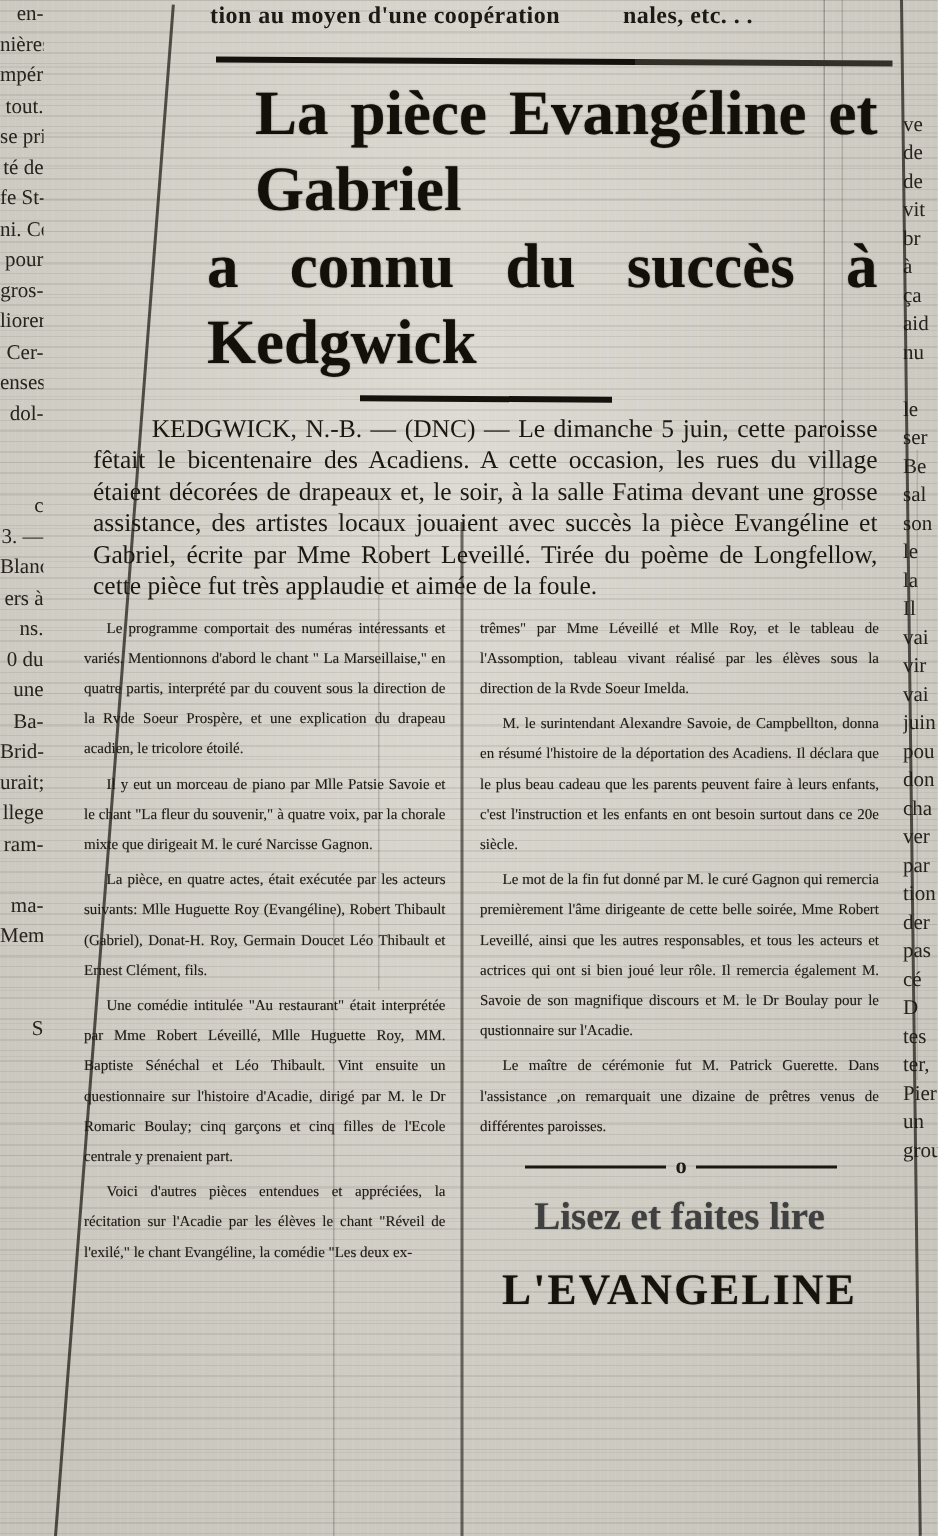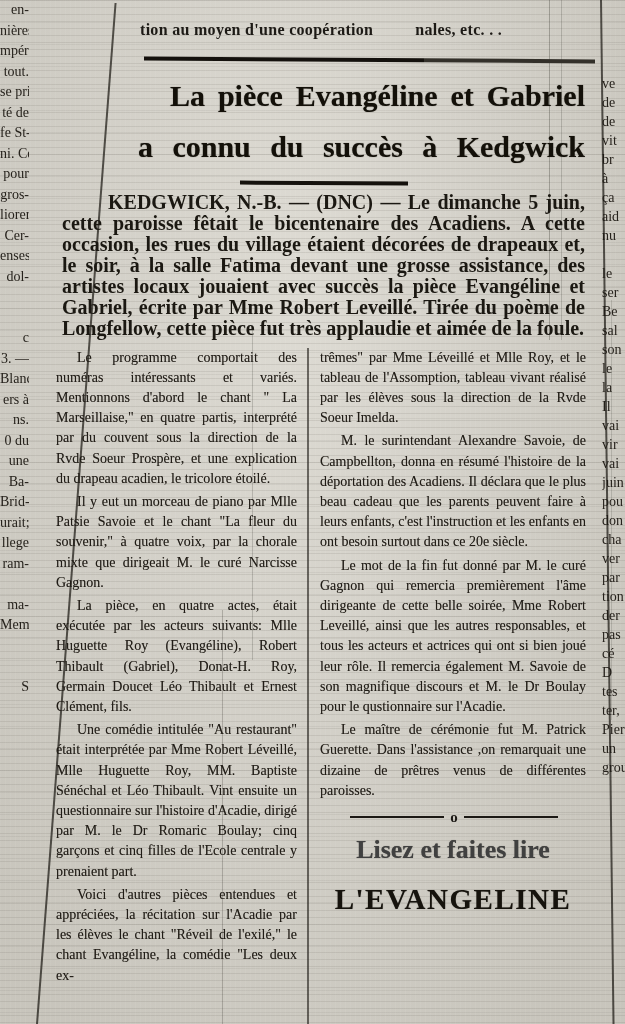--- a/index.html
+++ b/index.html
@@ -19,38 +19,38 @@
   #right-margin{left:602px;width:23px;text-align:left;font-size:14px;line-height:19px;margin-top:36px;}
   .frag-col div{white-space:nowrap;color:#26221c;}
   .v-rule{position:absolute;width:2px;background:rgba(28,25,20,.72);}
   #rule-left{left:36px;top:0;height:1024px;transform-origin:50% 100%;transform:rotate(4.4deg);}
   #rule-right{left:600px;top:0;height:1024px;transform-origin:50% 0%;transform:rotate(-0.7deg);}
   #rule-mid{left:307px;top:348px;height:676px;background:rgba(28,25,20,.6);}
   .artifact{position:absolute;width:1px;pointer-events:none;}
 
   #article{position:absolute;left:44px;top:0;width:553px;height:1024px;overflow:hidden;}
   #top-strip{display:flex;align-items:flex-end;padding:2px 4px 14px 96px;
-    font-size:16px;font-weight:bold;letter-spacing:.3px;margin-top:19px;}
+    font-size:16px;font-weight:bold;letter-spacing:.3px;}
   #top-strip .gap{width:42px;}
   #top-rule{height:4px;margin:5px 2px 0 100px;
     background:linear-gradient(to right,#14110d 0 62%, #33302a 62% 100%);
     transform:rotate(0.35deg);}
   #headline{margin-top:8px;}
-  .head-line{font-weight:bold;font-size:30px;line-height:51px;
+  .head-line{font-weight:bold;font-size:42px;line-height:51px;
     text-align:justify;text-align-last:justify;color:#131009;
     text-shadow:0 0 1px rgba(19,16,9,.55);}
   #head-1{padding:0 12px 0 126px;}
   #head-2{padding:0 12px 0 94px;}
   #head-rule{width:168px;height:3.5px;background:#15120d;margin:9px 0 4px 196px;transform:rotate(0.3deg);}
-  #lede{padding:3px 12px 0 18px;font-size:20px;line-height:21px;font-weight:bold;
+  #lede{padding:3px 12px 0 18px;font-size:17px;line-height:21px;font-weight:normal;
     text-align:justify;text-indent:2.3em;color:#1b1812;}
   #cols{display:flex;margin-top:9px;}
   #col-left{width:263px;padding:0 10px 0 12px;box-sizing:border-box;}
   #col-right{width:290px;padding:0 11px 0 13px;box-sizing:border-box;}
-  .col p{margin:0 0 3px 0;font-size:14px;line-height:20.2px;text-align:justify;
+  .col p{margin:0 0 3px 0;font-size:10px;line-height:20.2px;text-align:justify;
     text-indent:1.5em;color:#201c16;text-shadow:0 0 .5px rgba(32,28,22,.4);}
   .col p.no-indent{text-indent:0;}
   #promo-divider{display:flex;align-items:center;margin:8px 28px 2px 30px;font-size:15px;font-weight:bold;}
   #promo-divider::before,#promo-divider::after{content:"";flex:1;height:2px;background:#1b1814;}
   #promo-divider span{padding:0 6px;}
   #promo-line1{font-size:26px;font-weight:bold;text-align:center;margin-top:9px;color:#404040;
     text-shadow:0 0 .8px rgba(22,19,13,.5);}
   #promo-line2{font-size:29px;font-weight:bold;text-align:center;letter-spacing:1.5px;margin-top:18px;
     color:#16130d;text-shadow:0 0 .8px rgba(22,19,13,.5);}
 </style>

